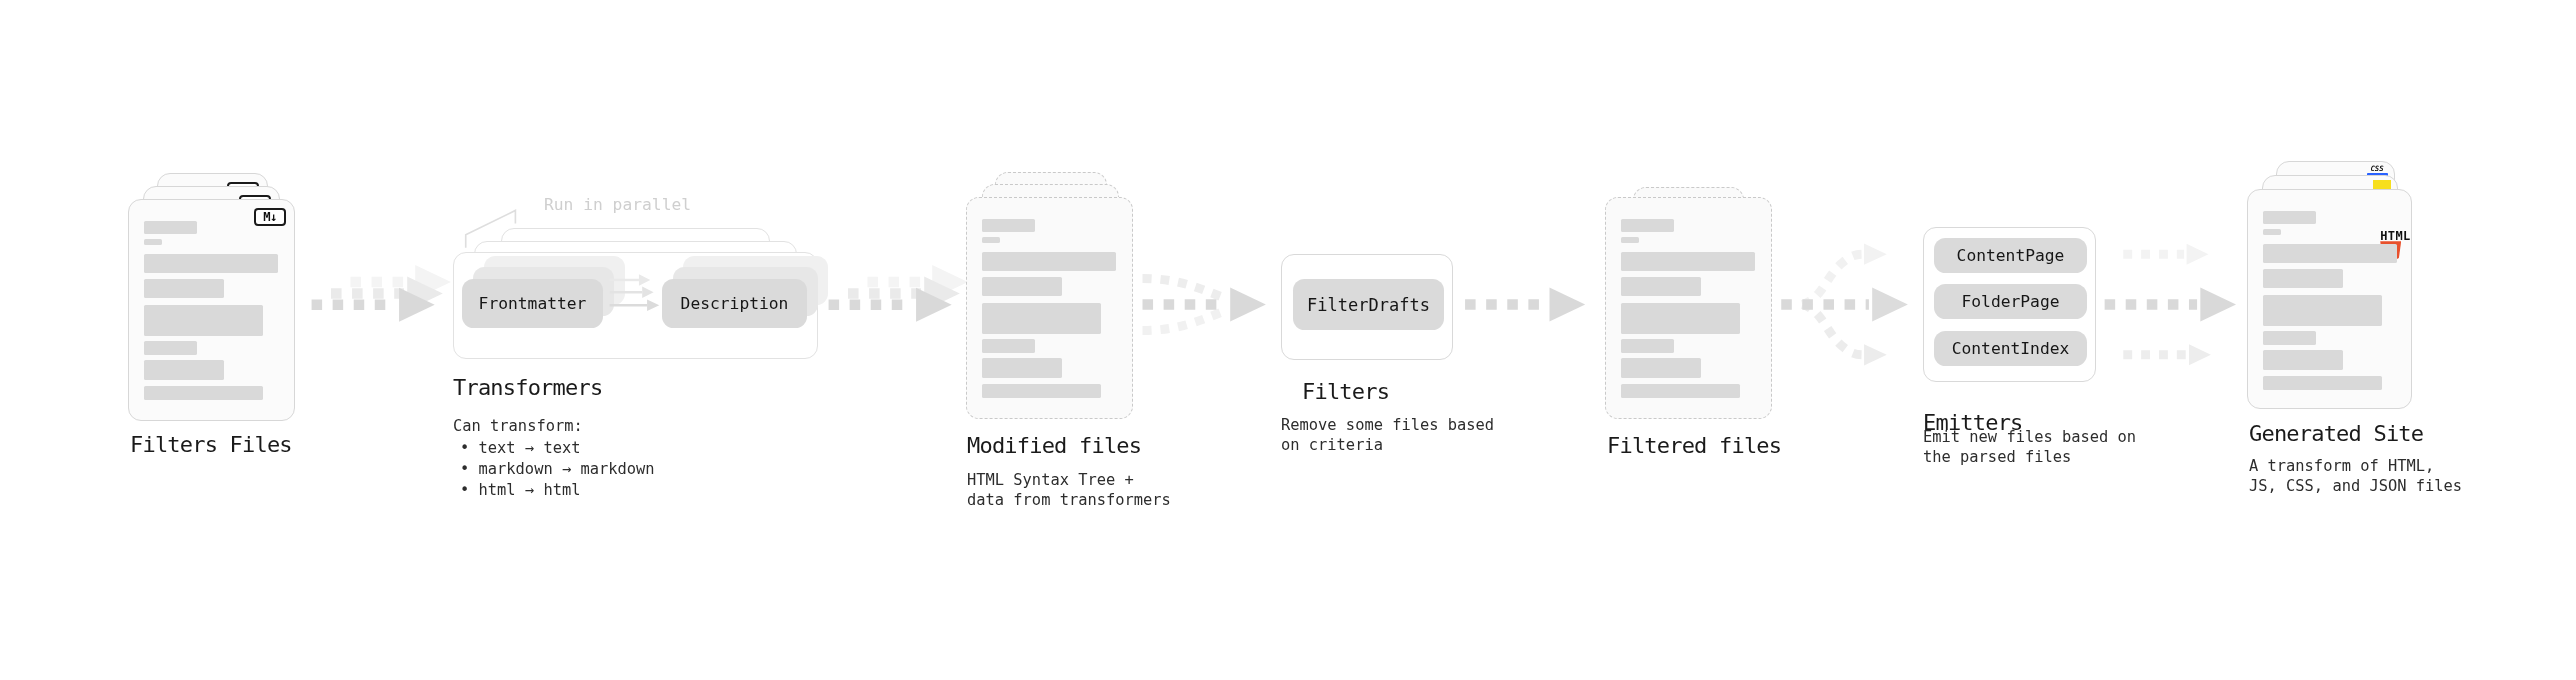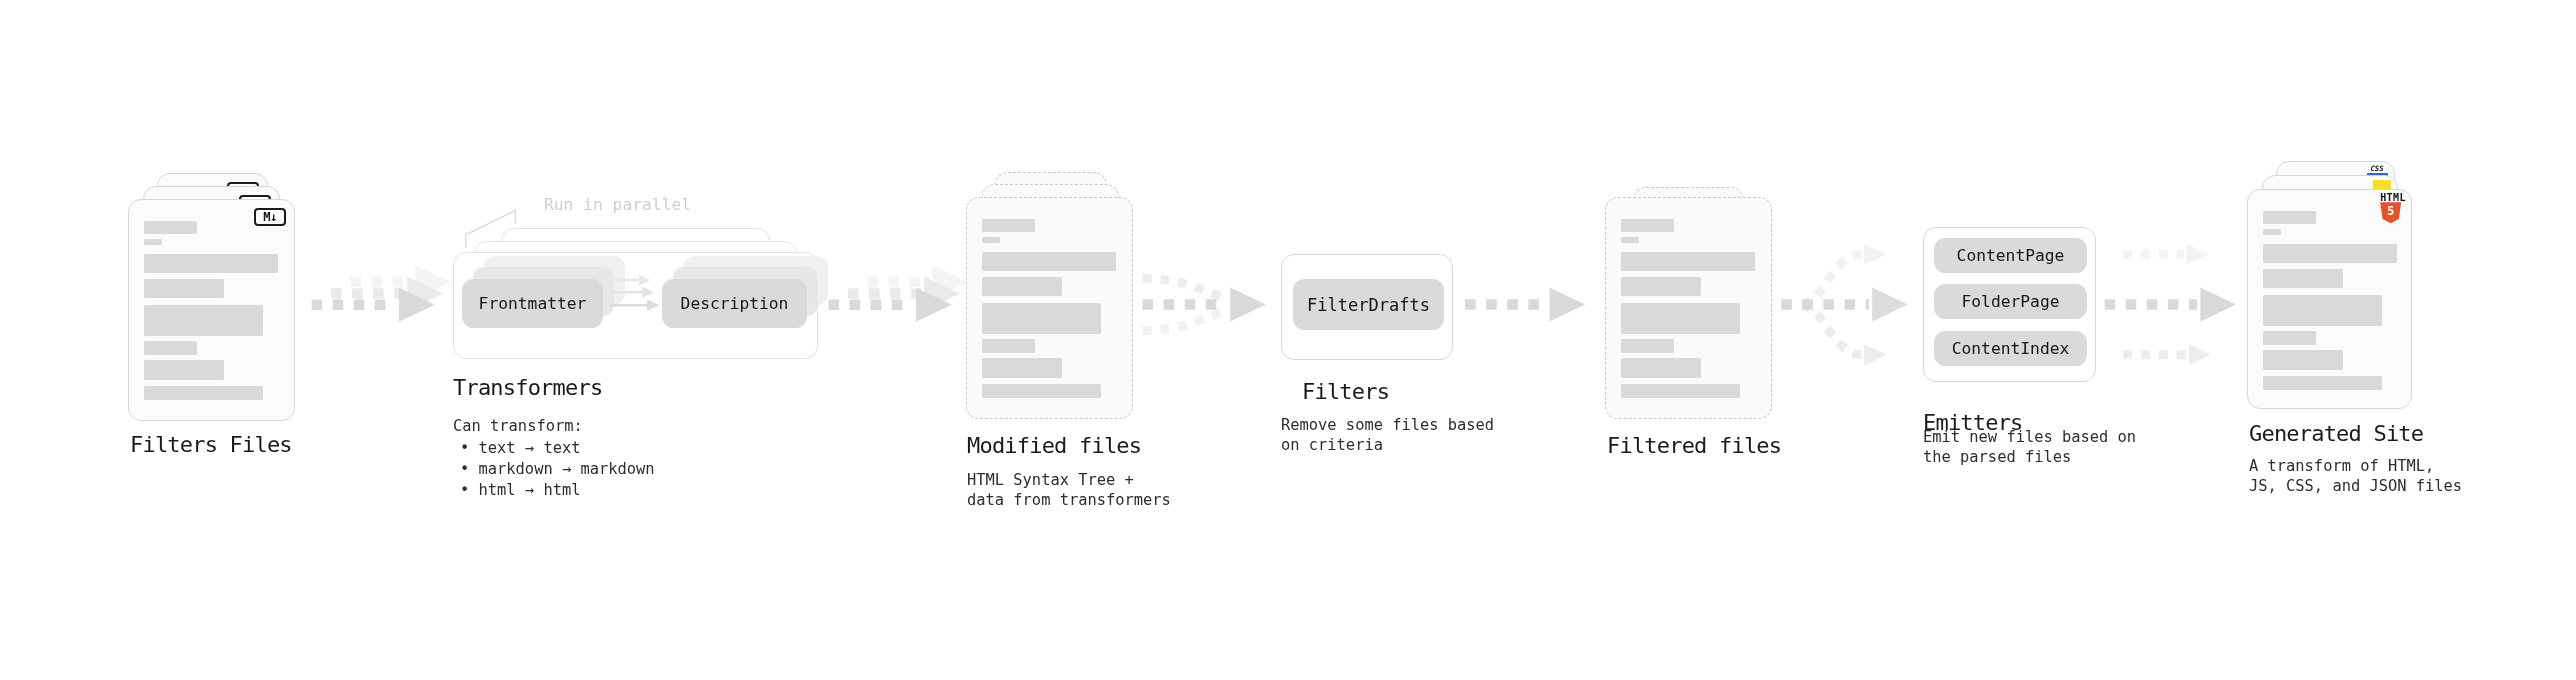--- a/index.html
+++ b/index.html
@@ -15,21 +15,21 @@
   
   .mdbadge{position:absolute;top:8.1px;right:8.1px;width:32px;height:18px;background:#ffffff;
     border:2.4px solid #1a1a1a;border-radius:4.1px;display:flex;align-items:center;justify-content:center;
     font-size:12.2px;font-weight:bold;color:#111;box-sizing:border-box;letter-spacing:-0.8px;}
   
   .cssbadge{position:absolute;top:3.3px;right:6.5px;width:21px;text-align:center;font-style:italic;}
   .cssbadge .csstext{font-size:7.3px;font-weight:bold;color:#111;line-height:7.3px;letter-spacing:0;}
   .cssbadge .cssbar{height:3.3px;background:#2962ff;margin-top:0.8px;border-radius:0.8px;}
   .jsbadge{position:absolute;top:4.1px;right:6.5px;width:18px;height:10.6px;background:#f7df1e;}
   .html5badge{position:absolute;top:4.1px;right:9.8px;width:21px;text-align:center;}
-  .html5badge .htmltext{font-size:10px;font-weight:bold;color:#111;line-height:7.3px;letter-spacing:0.4px;}
+  .html5badge .htmltext{font-size:12px;font-weight:bold;color:#111;line-height:7.3px;letter-spacing:0.4px;margin-top:39px;}
   .html5badge .shield{width:21px;height:21px;margin-top:0.8px;background:#e8502c;
     clip-path:polygon(0 0,100% 0,89% 80%,50% 100%,11% 80%);
     display:flex;align-items:flex-start;justify-content:center;}
   .html5badge .shield span{color:#fff;font-size:12.2px;font-weight:bold;line-height:18px;}
   
   .frame{position:absolute;background:#ffffff;border:1.6px solid #e2e2e2;border-radius:13px;box-sizing:border-box;}
   .container{position:absolute;background:#ffffff;border:1.6px solid #d9d9d9;border-radius:13px;box-sizing:border-box;}
   
   .pill{position:absolute;background:#dadada;border-radius:11.4px;display:flex;align-items:center;justify-content:center;
     color:#161616;font-size:16.3px;box-sizing:border-box;}

